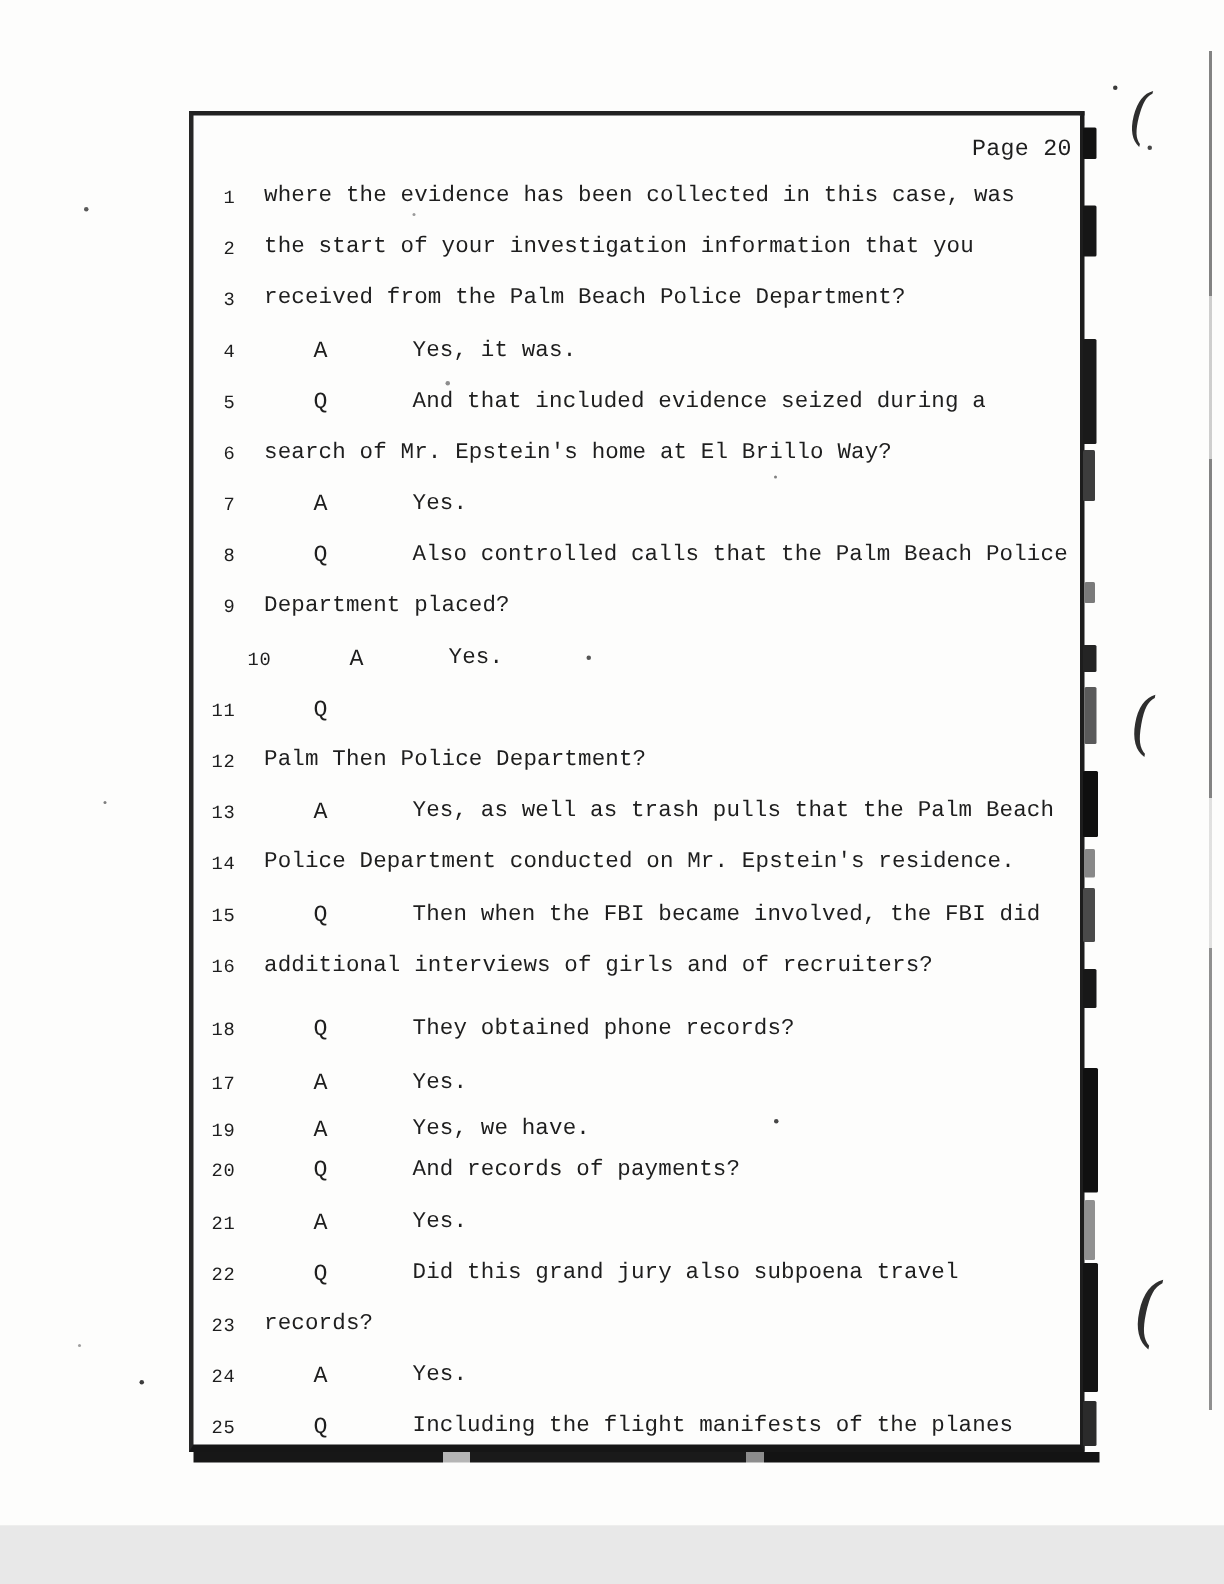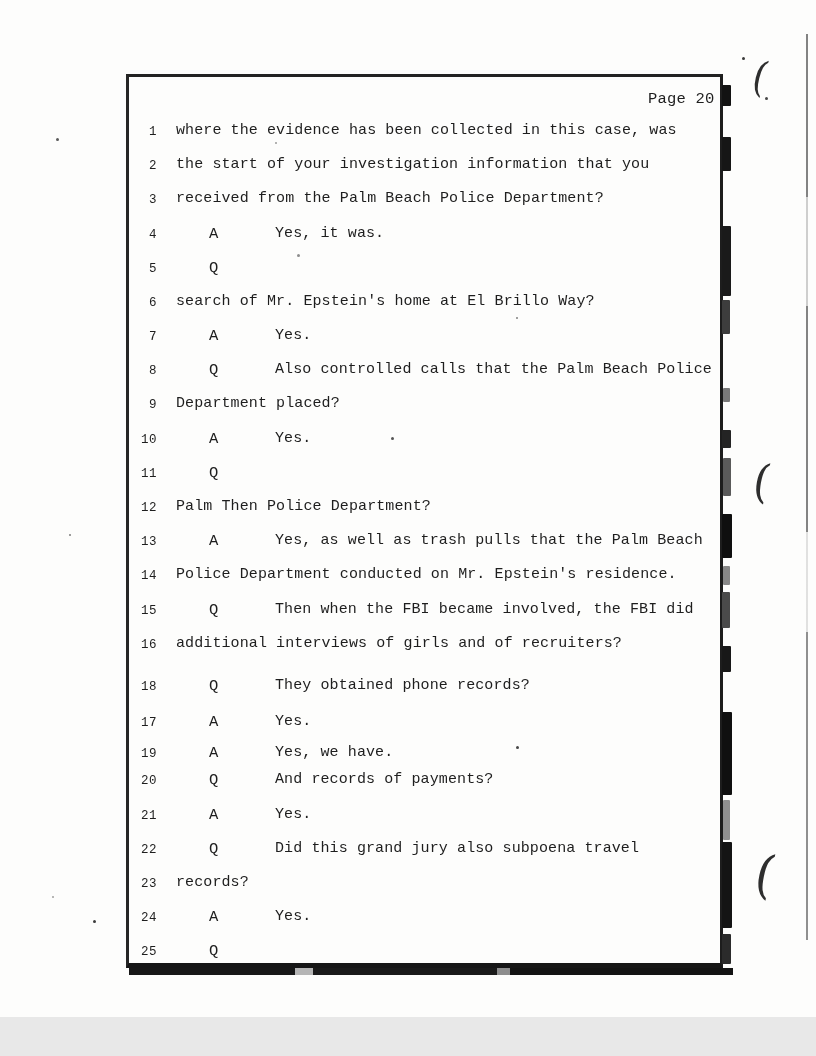--- a/index.html
+++ b/index.html
@@ -100,20 +100,21 @@
     <span class="text cont">received from the Palm Beach Police Department?</span>
   </div>
       <div class="line" style="top: 103px;">
     <span class="num">4</span>
     <span class="marker">A</span>
     <span class="text spoken">Yes, it was.</span>
   </div>
       <div class="line" style="top: 137px;">
     <span class="num">5</span>
     <span class="marker">Q</span>
+    <span class="text spoken">And that included evidence seized during a</span>
   </div>
       <div class="line" style="top: 171px;">
     <span class="num">6</span>
 
     <span class="text cont">search of Mr. Epstein's home at El Brillo Way?</span>
   </div>
       <div class="line" style="top: 205px;">
     <span class="num">7</span>
     <span class="marker">A</span>
     <span class="text spoken">Yes.</span>
@@ -121,21 +122,21 @@
       <div class="line" style="top: 239px;">
     <span class="num">8</span>
     <span class="marker">Q</span>
     <span class="text spoken">Also controlled calls that the Palm Beach Police</span>
   </div>
       <div class="line" style="top: 273px;">
     <span class="num">9</span>
 
     <span class="text cont">Department placed?</span>
   </div>
-      <div class="line" style="top: 308px;">
+      <div class="line" style="top: 308px; margin-left: 24px;">
     <span class="num">10</span>
     <span class="marker">A</span>
     <span class="text spoken">Yes.</span>
   </div>
       <div class="line" style="top: 342px;">
     <span class="num">11</span>
     <span class="marker">Q</span>
   </div>
       <div class="line" style="top: 376px; padding-left: 20px;">
     <span class="num">12</span>
@@ -198,20 +199,21 @@
     <span class="text cont">records?</span>
   </div>
       <div class="line" style="top: 786px;">
     <span class="num">24</span>
     <span class="marker">A</span>
     <span class="text spoken">Yes.</span>
   </div>
       <div class="line" style="top: 820px;">
     <span class="num">25</span>
     <span class="marker">Q</span>
+    <span class="text spoken">Including the flight manifests of the planes</span>
   </div>
     </div>
 
   <div>
     <div class="strip-seg" style="left:722px;top:85px;width:9px;height:21px;background:#121212;"></div>
     <div class="strip-seg" style="left:722px;top:137px;width:9px;height:34px;background:#161616;"></div>
     <div class="strip-seg" style="left:722px;top:226px;width:9px;height:70px;background:#1a1a1a;"></div>
     <div class="strip-seg" style="left:722px;top:300px;width:8px;height:34px;background:#3d3d3d;"></div>
     <div class="strip-seg" style="left:723px;top:388px;width:7px;height:14px;background:#7a7a7a;"></div>
     <div class="strip-seg" style="left:722px;top:430px;width:9px;height:18px;background:#242424;"></div>

